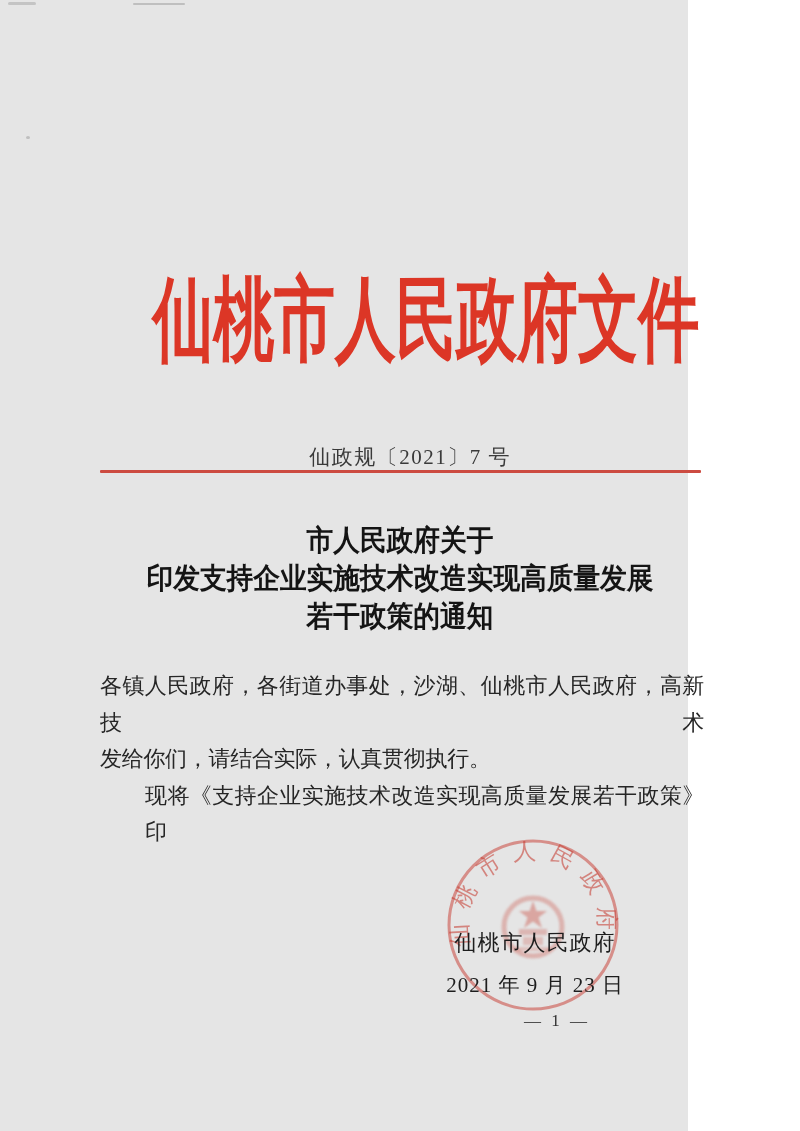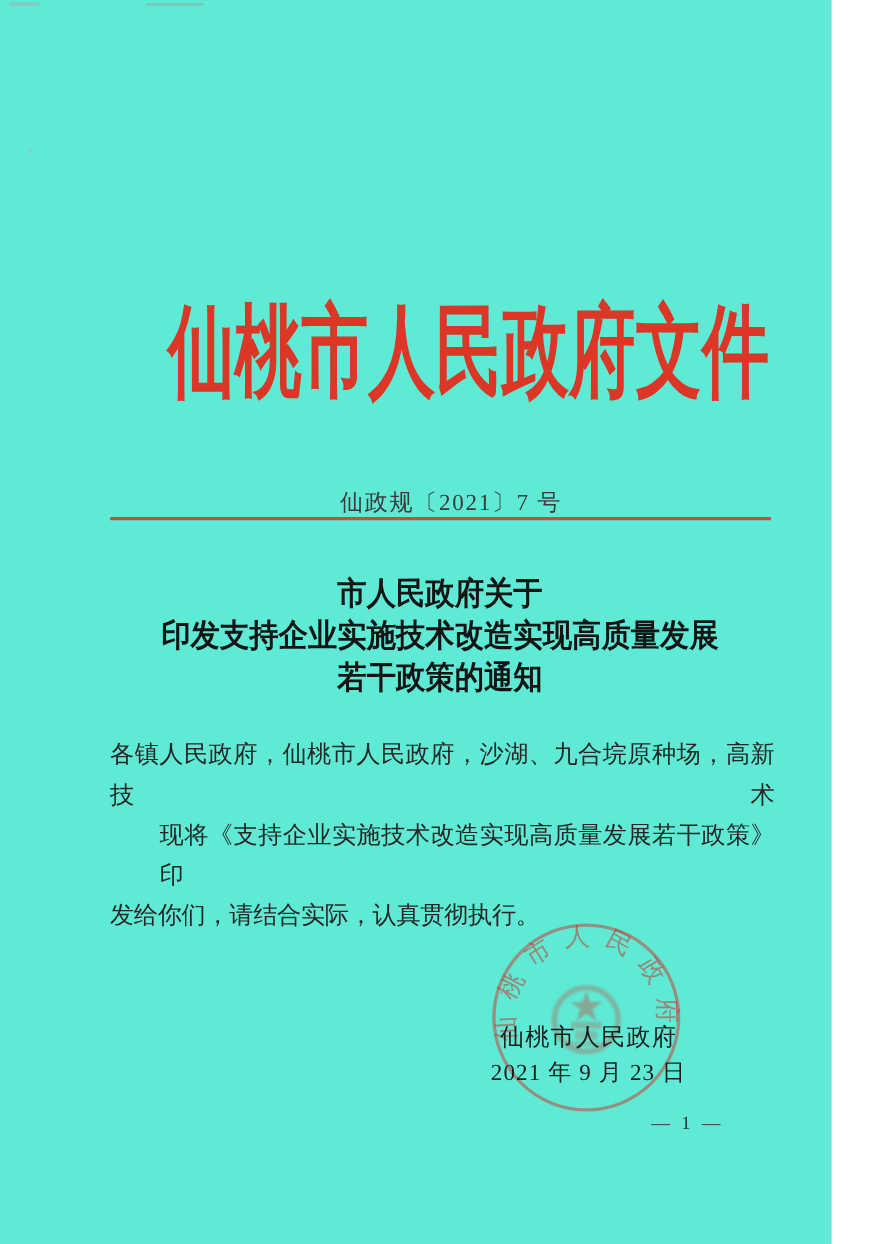--- a/index.html
+++ b/index.html
@@ -2,22 +2,22 @@
 <html><head>
 <meta charset="utf-8">
 <style>
   * { margin: 0; padding: 0; box-sizing: border-box; }
   html, body { background: #ffffff; }
   body {
     font-family: "Liberation Serif", "DejaVu Serif", serif;
     width: 800px; height: 1131px; position: relative; overflow: hidden;
   }
   .page {
-    position: absolute; left: 0; top: 0; width: 756px; height: 1131px;
-    background: #5eead4;
+    position: absolute; left: 0; top: 0; width: 688px; height: 1131px;
+    background: #e5e5e5;
   }
   
   .scan-artifact-1 { position: absolute; left: 8px; top: 2px; width: 28px; height: 3px; background: #a9a9a9; opacity: .55; border-radius: 2px; }
   .scan-artifact-2 { position: absolute; left: 133px; top: 3px; width: 52px; height: 2px; background: #9a9a9a; opacity: .5; border-radius: 2px; }
   .scan-speck { position: absolute; left: 26px; top: 136px; width: 4px; height: 3px; background: #b5b5b5; border-radius: 50%; opacity: .8; }
 
   
   .red-header {
     position: absolute; left: 0; top: 266px; width: 800px;
     text-align: center; line-height: 108px; white-space: nowrap;
@@ -68,21 +68,21 @@
   }
   .seal svg { width: 180px; height: 180px; }
   .seal .emblem { filter: blur(0.8px); }
 
   
   .sign-block {
     position: absolute; left: 425px; top: 928px; width: 220px;
     text-align: center; z-index: 2;
   }
   .sign-org { font-size: 22px; color: #1d1d1d; letter-spacing: 1px; }
-  .sign-date { margin-top: 3px; font-size: 21px; color: #1d1d1d; letter-spacing: 1px; }
+  .sign-date { margin-top: 13px; font-size: 21px; color: #1d1d1d; letter-spacing: 1px; }
 
   
   .page-number {
     position: absolute; top: 1011px; right: 98px;
     font-size: 17px; color: #333; letter-spacing: 3px; white-space: nowrap;
   }
 </style>
 </head>
 <body>
 
@@ -102,23 +102,23 @@
 
   <div class="red-line"></div>
 
   <div class="doc-title">
     <div>市人民政府关于</div>
     <div>印发支持企业实施技术改造实现高质量发展</div>
     <div>若干政策的通知</div>
   </div>
 
   <div class="body-text">
-    <div class="body-line full">各镇人民政府，仙桃市人民政府，沙湖、九合垸原种场，高新技术</div>
+    <div class="body-line full">各镇人民政府，各街道办事处，沙湖、仙桃市人民政府，高新技术</div>
+    <div class="body-line">发给你们，请结合实际，认真贯彻执行。</div>
     <div class="body-line full indent">现将《支持企业实施技术改造实现高质量发展若干政策》印</div>
-    <div class="body-line">发给你们，请结合实际，认真贯彻执行。</div>
   </div>
 
   <div class="seal">
     <svg viewBox="0 0 180 180" xmlns="http://www.w3.org/2000/svg">
 
       <circle cx="90" cy="90" r="84" fill="none" stroke="rgba(199,62,51,0.52)" stroke-width="3"></circle>
 
       <defs>
         <path id="sealArc" d="M 28 112.6 A 66 66 0 1 1 152 112.6" fill="none"></path>
       </defs>

